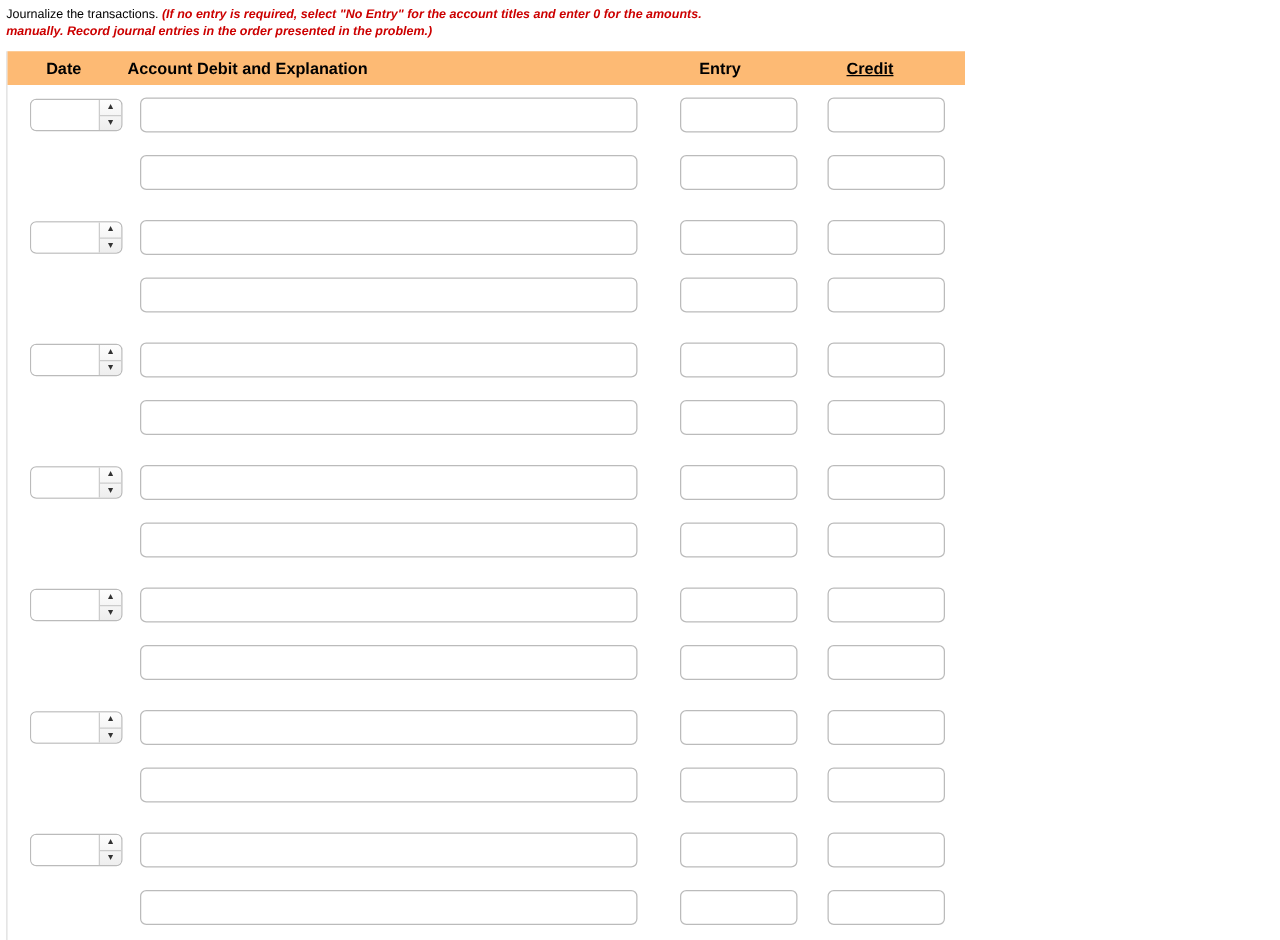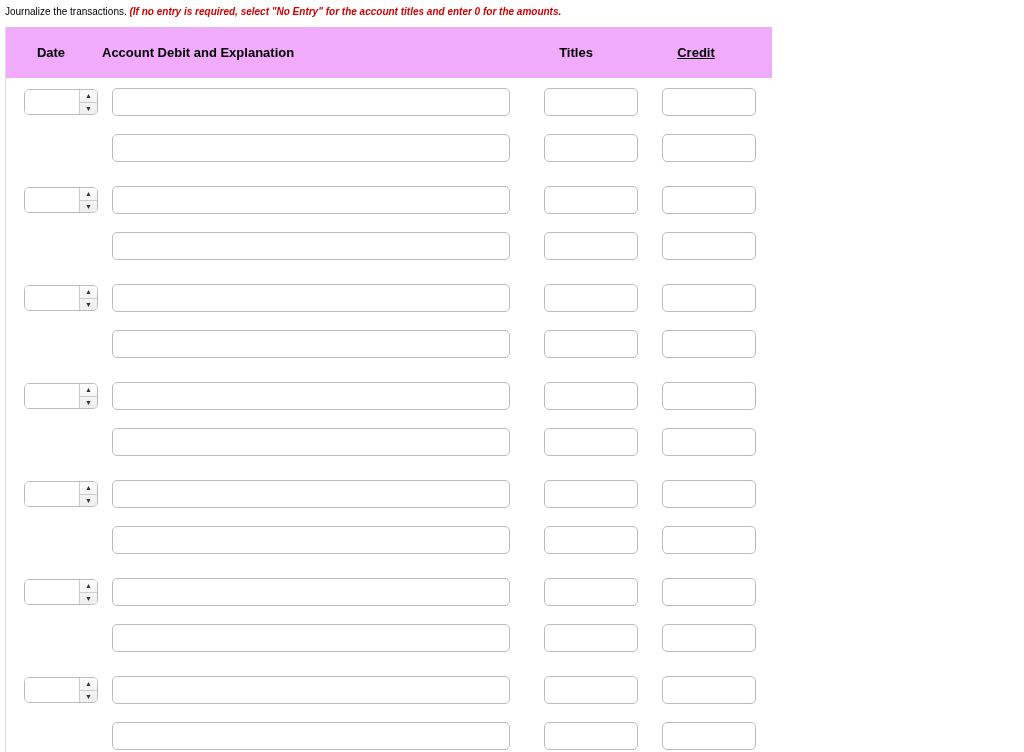--- a/index.html
+++ b/index.html
@@ -21,24 +21,24 @@
     color: #cc0000;
     font-weight: bold;
     font-style: italic;
   }
   .journal-wrap {
     border-left: 1px solid #ddd;
     width: 767px;
   }
   .header-row {
     display: flex;
-    background: #f0abfc;
+    background: #fdba74;
     font-weight: bold;
     font-size: 13px;
-    padding: 18px 0;
+    padding: 6px 0;
   }
   .hdr-date   { width: 90px;  text-align: center; }
   .hdr-acct   { width: 420px; padding-left: 6px; }
   .hdr-debit  { width: 120px; text-align: center; }
   .hdr-credit { width: 120px; text-align: center; text-decoration: underline; }
 
   .entry-block { padding: 0; }
   .line {
     display: flex;
     align-items: center;
@@ -97,28 +97,29 @@
     outline: none;
   }
   .txt.acct  { width: 398px; }
   .txt.num   { width: 94px; }
 </style>
 </head>
 <body>
 
 <div class="instruction">
   <span>Journalize the transactions.</span><span class="emph"> (If no entry is required, select "No Entry" for the account titles and enter 0 for the amounts.</span><br>
+  <span class="emph">manually. Record journal entries in the order presented in the problem.)</span>
 </div>
 
 <div class="journal-wrap">
 
   <div class="header-row">
     <div class="hdr-date">Date</div>
     <div class="hdr-acct">Account Debit and Explanation</div>
-    <div class="hdr-debit">Titles</div>
+    <div class="hdr-debit">Entry</div>
     <div class="hdr-credit">Credit</div>
   </div>
 
   <div id="entries">
       <div class="entry-block">
         <div class="line">
           <div class="col-date"><span class="stepper">
               <input class="stp-input" value="" style="">
               <span class="stp-btns">
                 <span class="arrow up">▲</span>

